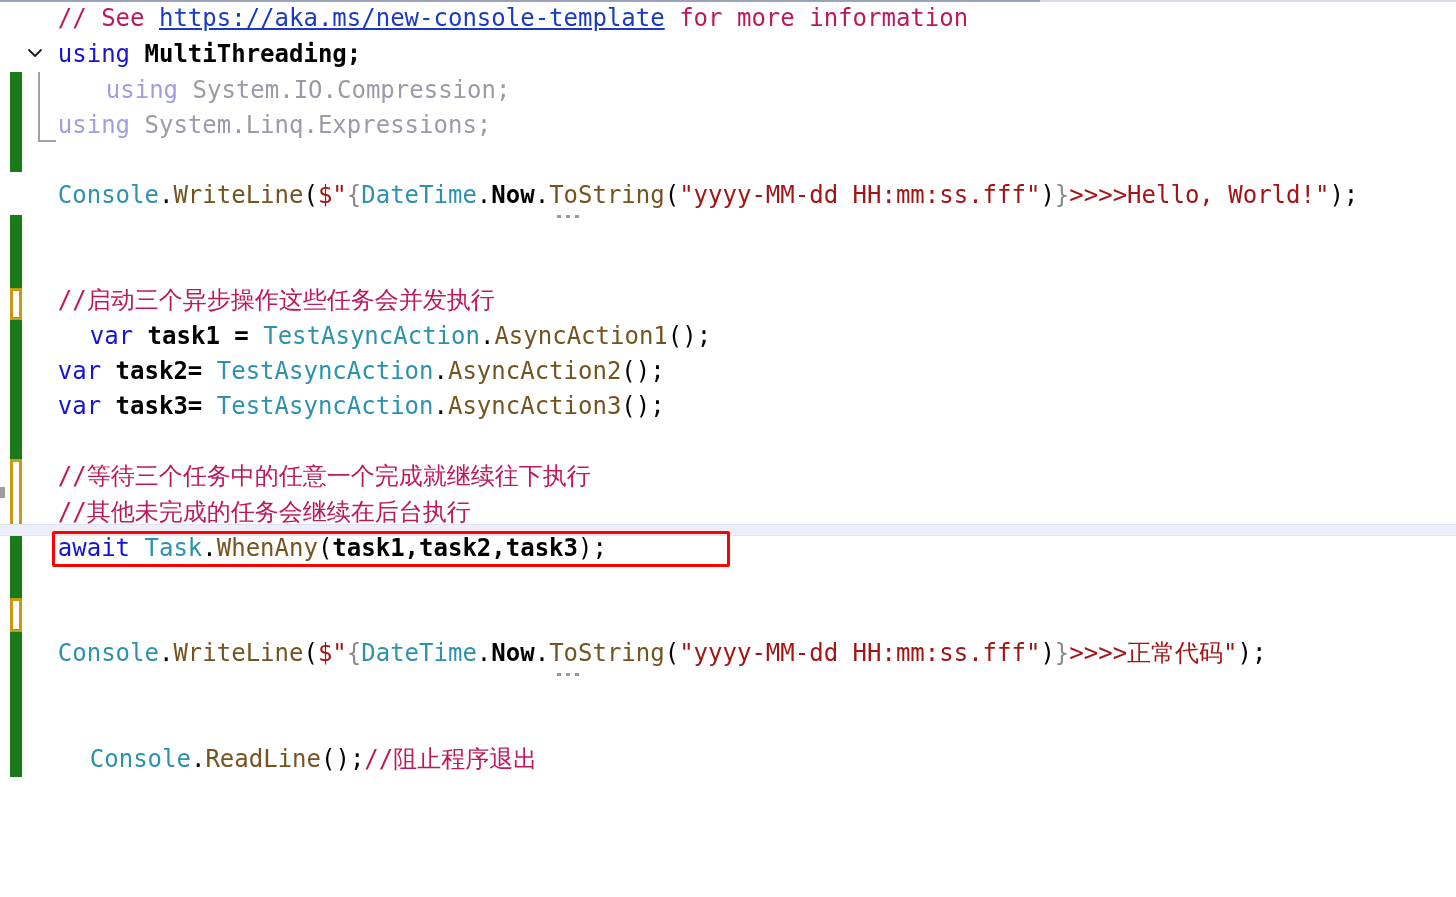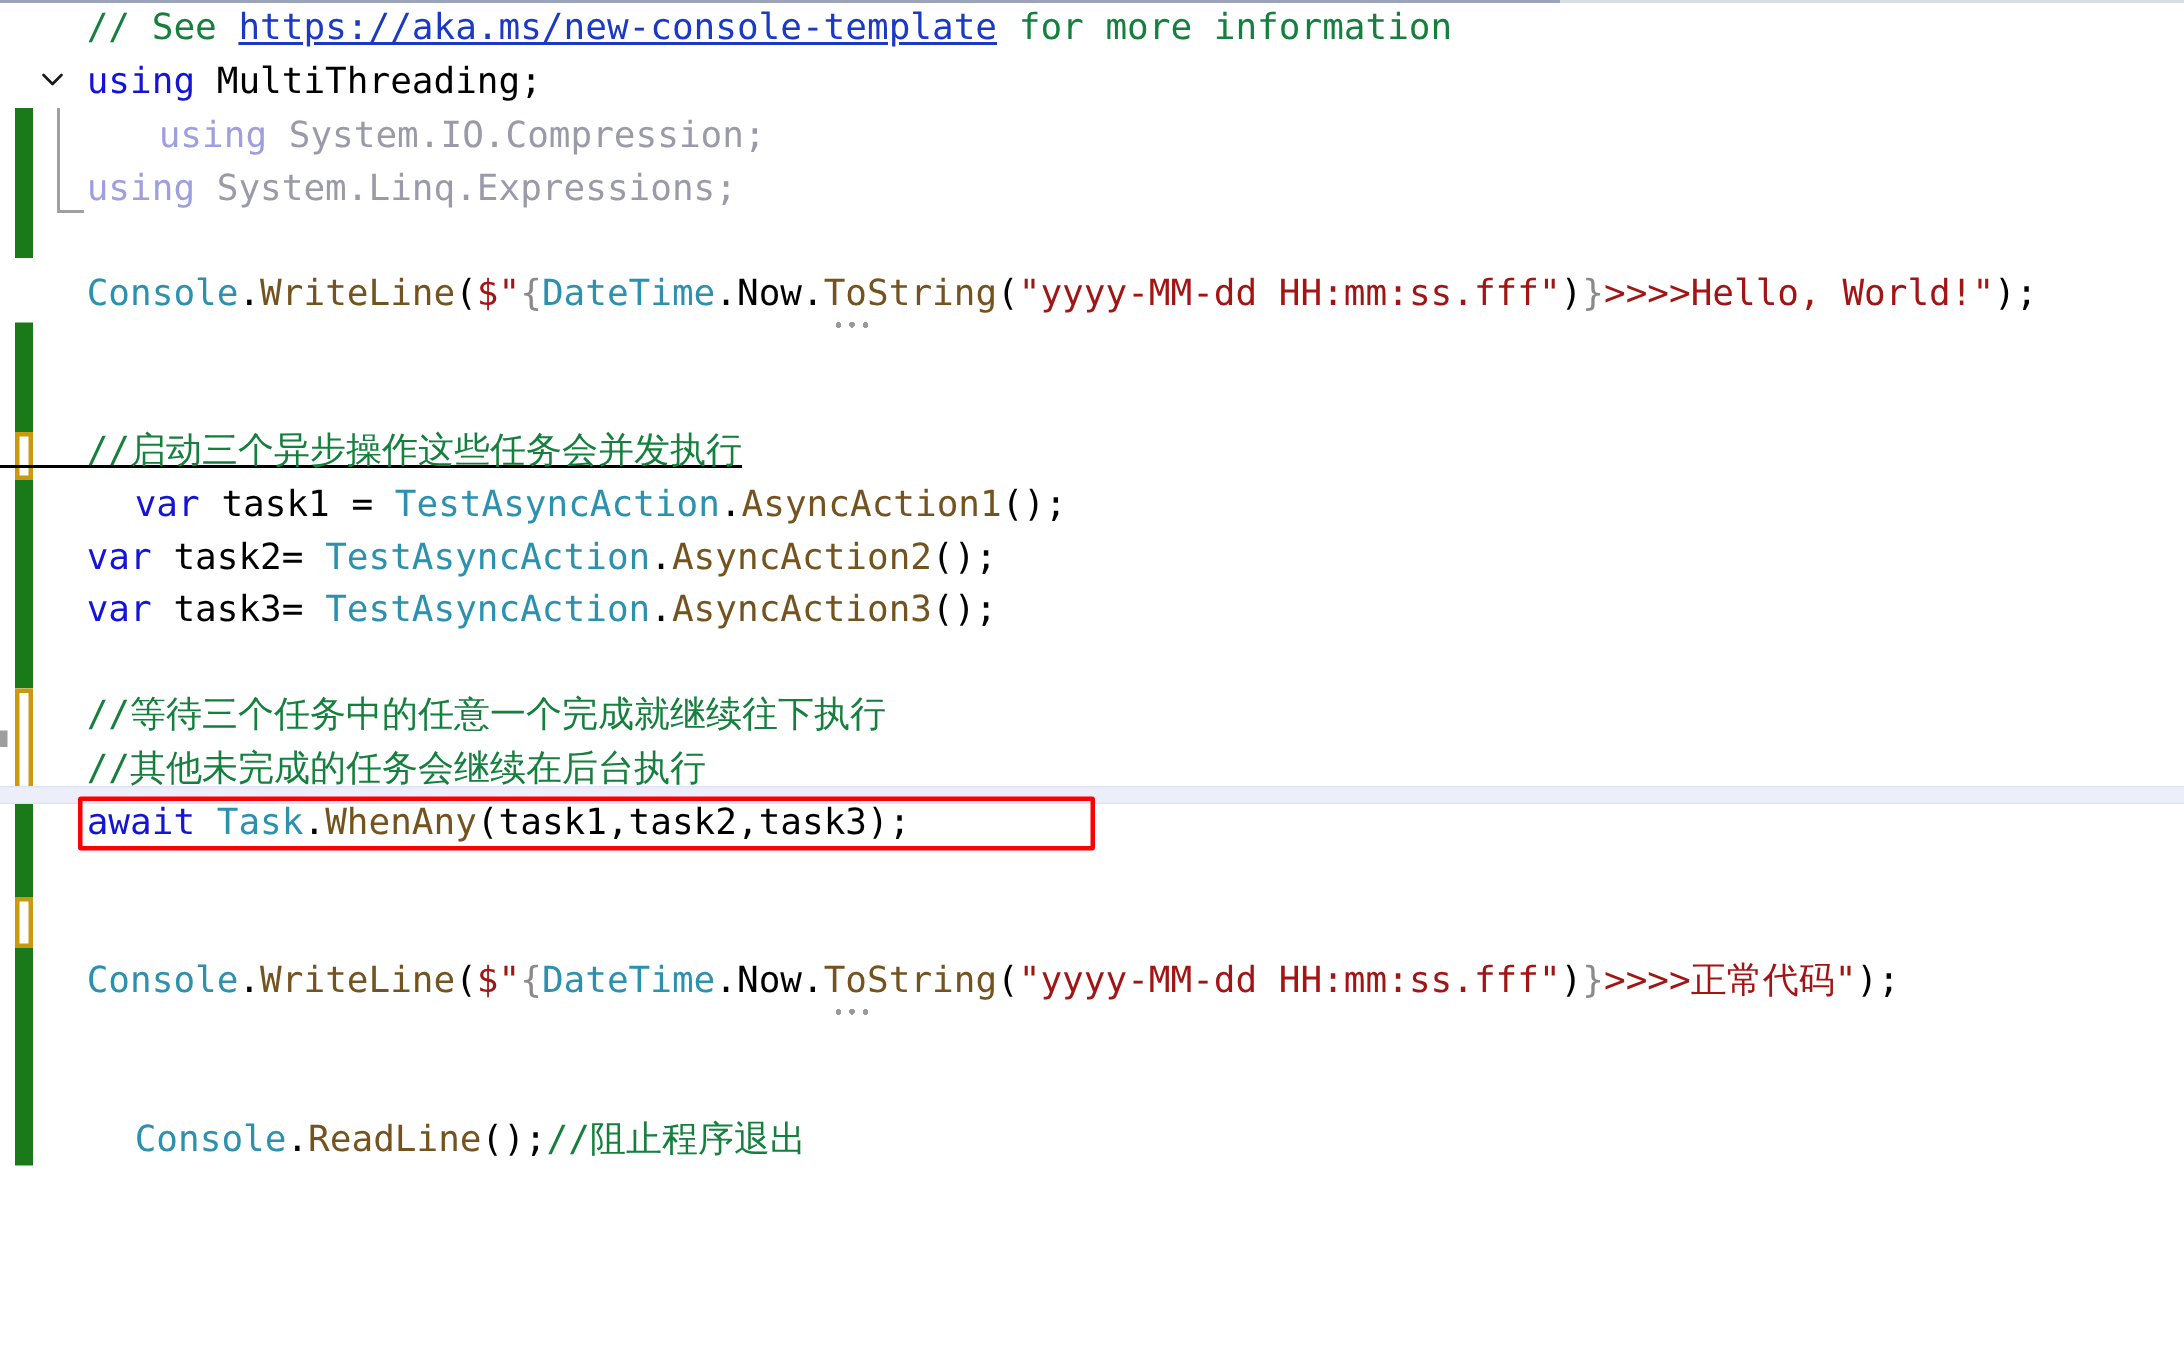--- a/index.html
+++ b/index.html
@@ -110,26 +110,26 @@
     width: 1456px;
     height: 36px;
     line-height: 36px;
     white-space: pre;
     font-size: 24px;
     letter-spacing: 0px;
     color: #000000;
   }
 
   
-  .t-comment  { color: #15803d; }
+  .t-comment  { color: #be185d; }
   .t-link     { color: #1a39c4; text-decoration: underline; }
   .t-keyword  { color: #1414d6; }
   .t-type     { color: #2b91af; }
   .t-method   { color: #74531f; }
-  .t-plain    { color: #000000; }
+  .t-plain    { color: #000000; font-weight: bold; }
   .t-punct    { color: #000000; }
   .t-string   { color: #a31515; }
   .t-usinggray{ color: #9a9aa8; }
   .t-usingkw  { color: #9f9fe0; }
   .t-brace    { color: #8a8a8a; }
 
   
   .dots {
     position: absolute;
     width: 24px;
@@ -170,21 +170,21 @@
   <div class="edge-artifact"></div>
 
   <div class="current-line" id="current-line" style="top: 524px; height: 12px;"></div>
 
   <div id="code-container">
       <div class="code-line" style="top: 0px;"><span class="t-comment">    // See </span><span class="t-link">https://aka.ms/new-console-template</span><span class="t-comment"> for more information</span></div>
       <div class="code-line" style="top: 36px;"><span class="t-keyword">    using </span><span class="t-plain">MultiThreading;</span></div>
       <div class="code-line" style="top: 72px; margin-left: 48px;"><span class="t-usingkw">    using </span><span class="t-usinggray">System.IO.Compression;</span></div>
       <div class="code-line" style="top: 107px;"><span class="t-usingkw">    using </span><span class="t-usinggray">System.Linq.Expressions;</span></div>
       <div class="code-line" style="top: 177px;"><span class="t-type">    Console</span><span class="t-punct">.</span><span class="t-method">WriteLine</span><span class="t-punct">(</span><span class="t-string">$"</span><span class="t-brace">{</span><span class="t-type">DateTime</span><span class="t-punct">.</span><span class="t-plain">Now</span><span class="t-punct">.</span><span class="t-method">ToString</span><span class="t-punct">(</span><span class="t-string">"yyyy-MM-dd HH:mm:ss.fff"</span><span class="t-punct">)</span><span class="t-brace">}</span><span class="t-string">&gt;&gt;&gt;&gt;Hello, World!"</span><span class="t-punct">);</span></div>
-      <div class="code-line" style="top: 282px; text-decoration: underline;"><span class="t-comment">    //启动三个异步操作这些任务会并发执行</span></div>
+      <div class="code-line" style="top: 282px;"><span class="t-comment">    //启动三个异步操作这些任务会并发执行</span></div>
       <div class="code-line" style="top: 318px; margin-left: 32px;"><span class="t-keyword">    var </span><span class="t-plain">task1 = </span><span class="t-type">TestAsyncAction</span><span class="t-punct">.</span><span class="t-method">AsyncAction1</span><span class="t-punct">();</span></div>
       <div class="code-line" style="top: 353px;"><span class="t-keyword">    var </span><span class="t-plain">task2= </span><span class="t-type">TestAsyncAction</span><span class="t-punct">.</span><span class="t-method">AsyncAction2</span><span class="t-punct">();</span></div>
       <div class="code-line" style="top: 388px;"><span class="t-keyword">    var </span><span class="t-plain">task3= </span><span class="t-type">TestAsyncAction</span><span class="t-punct">.</span><span class="t-method">AsyncAction3</span><span class="t-punct">();</span></div>
       <div class="code-line" style="top: 458px;"><span class="t-comment">    //等待三个任务中的任意一个完成就继续往下执行</span></div>
       <div class="code-line" style="top: 494px;"><span class="t-comment">    //其他未完成的任务会继续在后台执行</span></div>
       <div class="code-line" style="top: 530px;"><span class="t-keyword">    await </span><span class="t-type">Task</span><span class="t-punct">.</span><span class="t-method">WhenAny</span><span class="t-punct">(</span><span class="t-plain">task1,task2,task3</span><span class="t-punct">);</span></div>
       <div class="code-line" style="top: 635px;"><span class="t-type">    Console</span><span class="t-punct">.</span><span class="t-method">WriteLine</span><span class="t-punct">(</span><span class="t-string">$"</span><span class="t-brace">{</span><span class="t-type">DateTime</span><span class="t-punct">.</span><span class="t-plain">Now</span><span class="t-punct">.</span><span class="t-method">ToString</span><span class="t-punct">(</span><span class="t-string">"yyyy-MM-dd HH:mm:ss.fff"</span><span class="t-punct">)</span><span class="t-brace">}</span><span class="t-string">&gt;&gt;&gt;&gt;正常代码"</span><span class="t-punct">);</span></div>
       <div class="code-line" style="top: 741px; padding-left: 32px;"><span class="t-type">    Console</span><span class="t-punct">.</span><span class="t-method">ReadLine</span><span class="t-punct">();</span><span class="t-comment">//阻止程序退出</span></div>
     </div>
 

